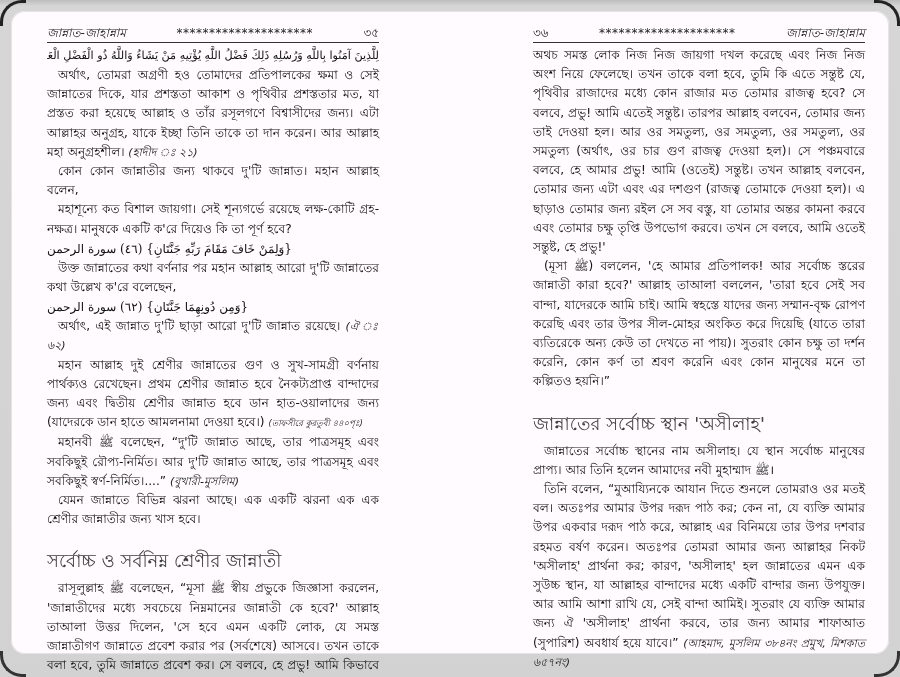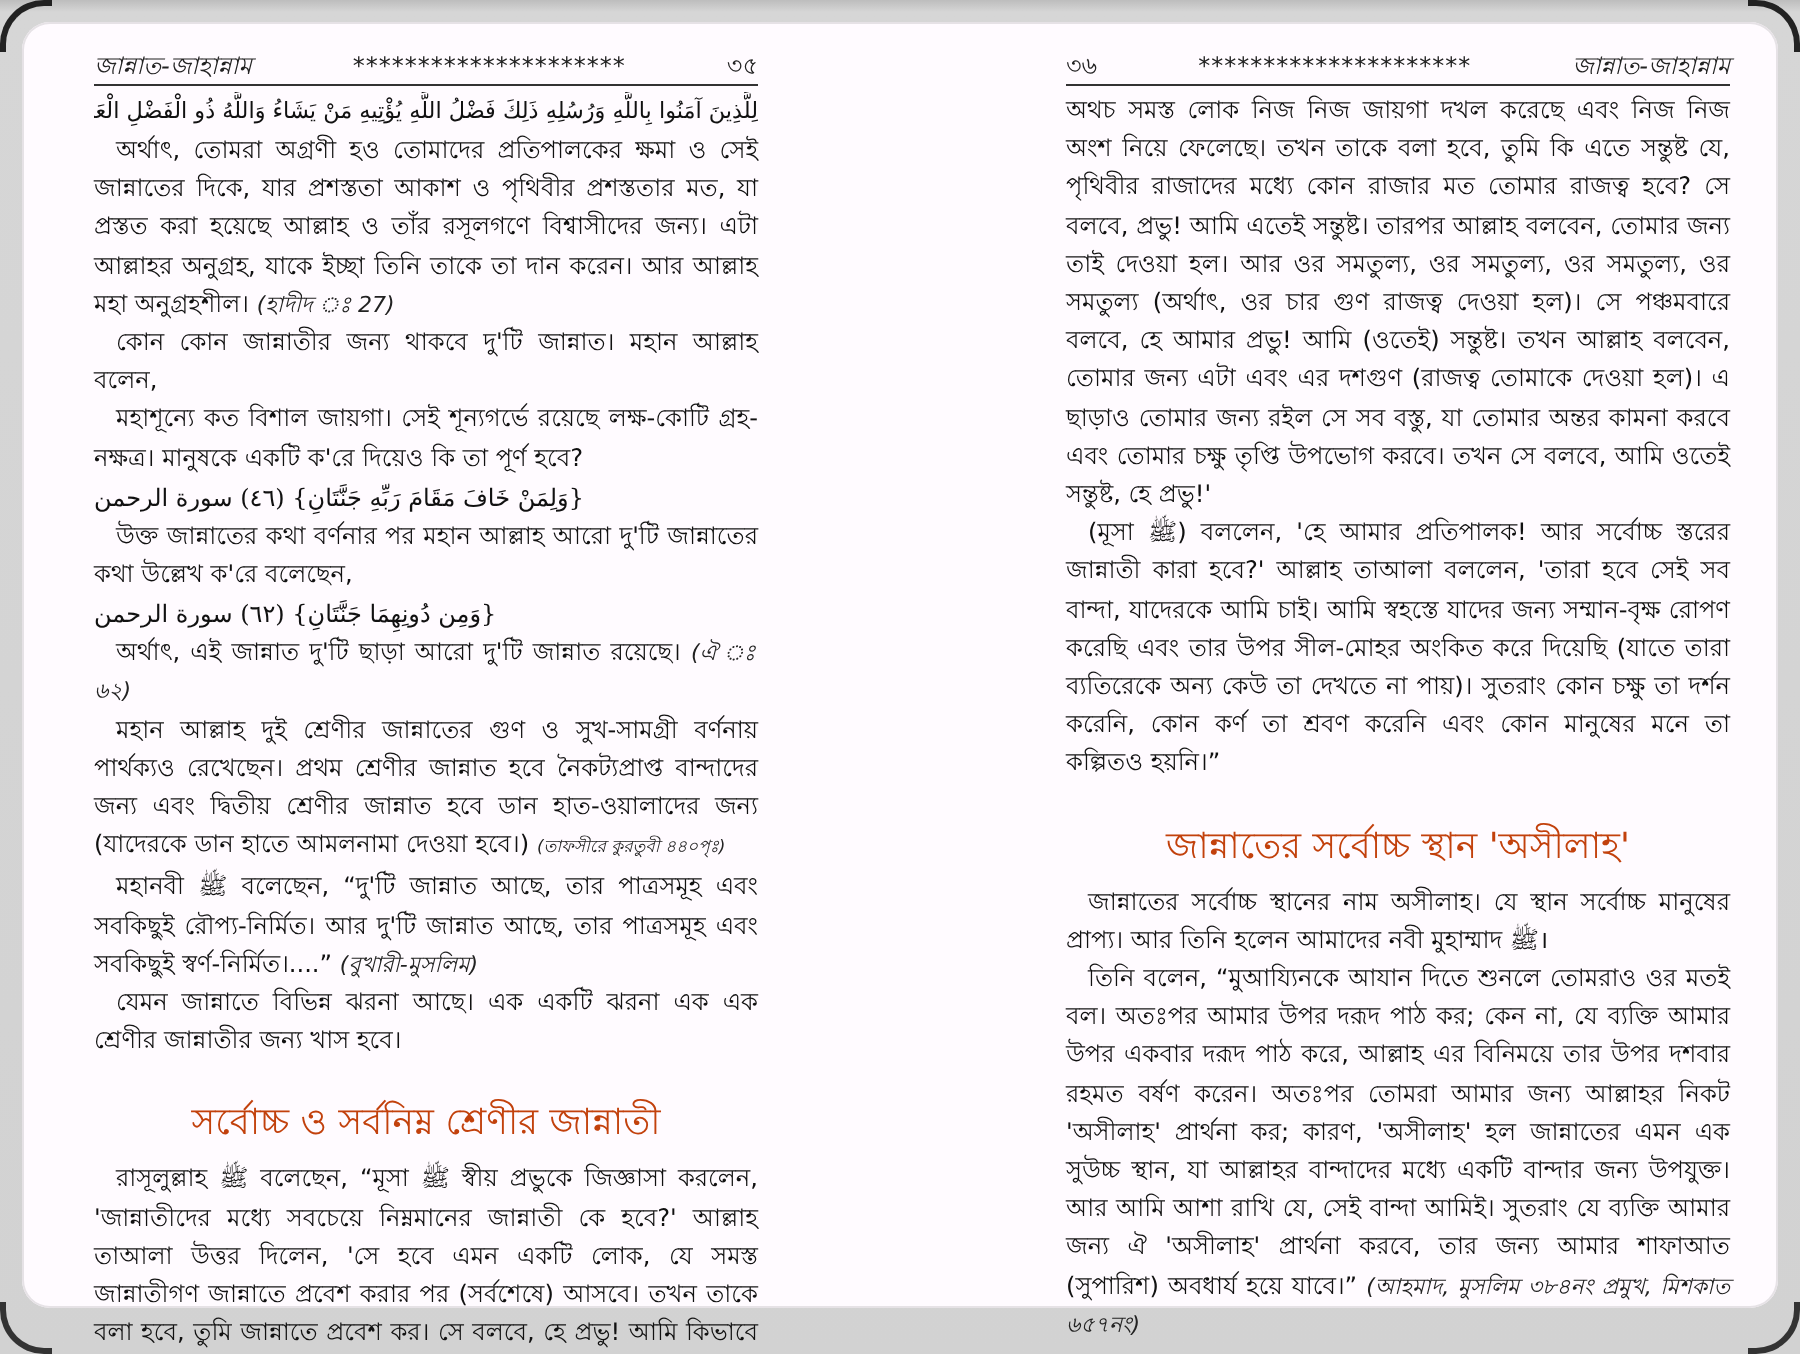--- a/index.html
+++ b/index.html
@@ -59,21 +59,21 @@
   p { margin: 0; text-align: justify; }
   p.indent { text-indent: 11px; }
   .arabic {
     font-family: "DejaVu Serif", serif; direction: rtl;
     font-size: 12px; line-height: 20px; text-align: left; white-space: nowrap; overflow: hidden;
   }
   .arabic.full { text-align: justify; font-size: 11.2px; }
   .ref { font-style: italic; font-size: 11px; color: #222; }
   .ref.small { font-size: 8.5px; }
   .heading {
-    color: #c2410c; text-align: center; font-size: 18px; line-height: 24px;
+    color: #404040; font-size: 18px; line-height: 24px;
     margin: 20px 0 6px 0;
   }
 </style>
 </head>
 <body>
 
 <div class="bezel"></div>
 <div class="corner-tl"></div>
 <div class="corner-tr"></div>
 <div class="corner-bl"></div>
@@ -83,21 +83,21 @@
 
   <div class="page left">
     <div class="runhead">
       <span>জান্নাত-জাহান্নাম</span>
       <span class="stars">*********************</span>
       <span class="num">৩৫</span>
     </div>
 
     <div class="arabic full">لِلَّذِينَ آمَنُوا بِاللَّهِ وَرُسُلِهِ ذَلِكَ فَضْلُ اللَّهِ يُؤْتِيهِ مَنْ يَشَاءُ وَاللَّهُ ذُو الْفَضْلِ الْعَظِيمِ}</div>
 
-    <p class="indent"><span>অর্থাৎ, তোমরা অগ্রণী হও তোমাদের প্রতিপালকের ক্ষমা ও সেই জান্নাতের দিকে, যার প্রশস্ততা আকাশ ও পৃথিবীর প্রশস্ততার মত, যা প্রস্তত করা হয়েছে আল্লাহ ও তাঁর রসূলগণে বিশ্বাসীদের জন্য। এটা আল্লাহর অনুগ্রহ, যাকে ইচ্ছা তিনি তাকে তা  দান করেন। আর আল্লাহ মহা অনুগ্রহশীল।</span> <span class="ref">(হাদীদ ঃ 27)</span></p>
+    <p class="indent"><span>অর্থাৎ, তোমরা অগ্রণী হও তোমাদের প্রতিপালকের ক্ষমা ও সেই জান্নাতের দিকে, যার প্রশস্ততা আকাশ ও পৃথিবীর প্রশস্ততার মত, যা প্রস্তত করা হয়েছে আল্লাহ ও তাঁর রসূলগণে বিশ্বাসীদের জন্য। এটা আল্লাহর অনুগ্রহ, যাকে ইচ্ছা তিনি তাকে তা  দান করেন। আর আল্লাহ মহা অনুগ্রহশীল।</span> <span class="ref">(হাদীদ ঃ ২১)</span></p>
 
     <p class="indent">কোন কোন জান্নাতীর জন্য থাকবে দু'টি জান্নাত। মহান আল্লাহ বলেন,</p>
     <p class="indent">মহাশূন্যে কত বিশাল জায়গা। সেই শূন্যগর্ভে রয়েছে লক্ষ-কোটি গ্রহ-নক্ষত্র। মানুষকে একটি ক'রে দিয়েও কি তা পূর্ণ হবে?</p>
 
     <div class="arabic">{وَلِمَنْ خَافَ مَقَامَ رَبِّهِ جَنَّتَانِ} (٤٦) سورة الرحمن</div>
 
 
     <p class="indent">উক্ত জান্নাতের কথা বর্ণনার পর মহান আল্লাহ আরো দু'টি জান্নাতের কথা উল্লেখ ক'রে বলেছেন,</p>
 
     <div class="arabic">{وَمِن دُونِهِمَا جَنَّتَانِ} (٦٢) سورة الرحمن</div>

